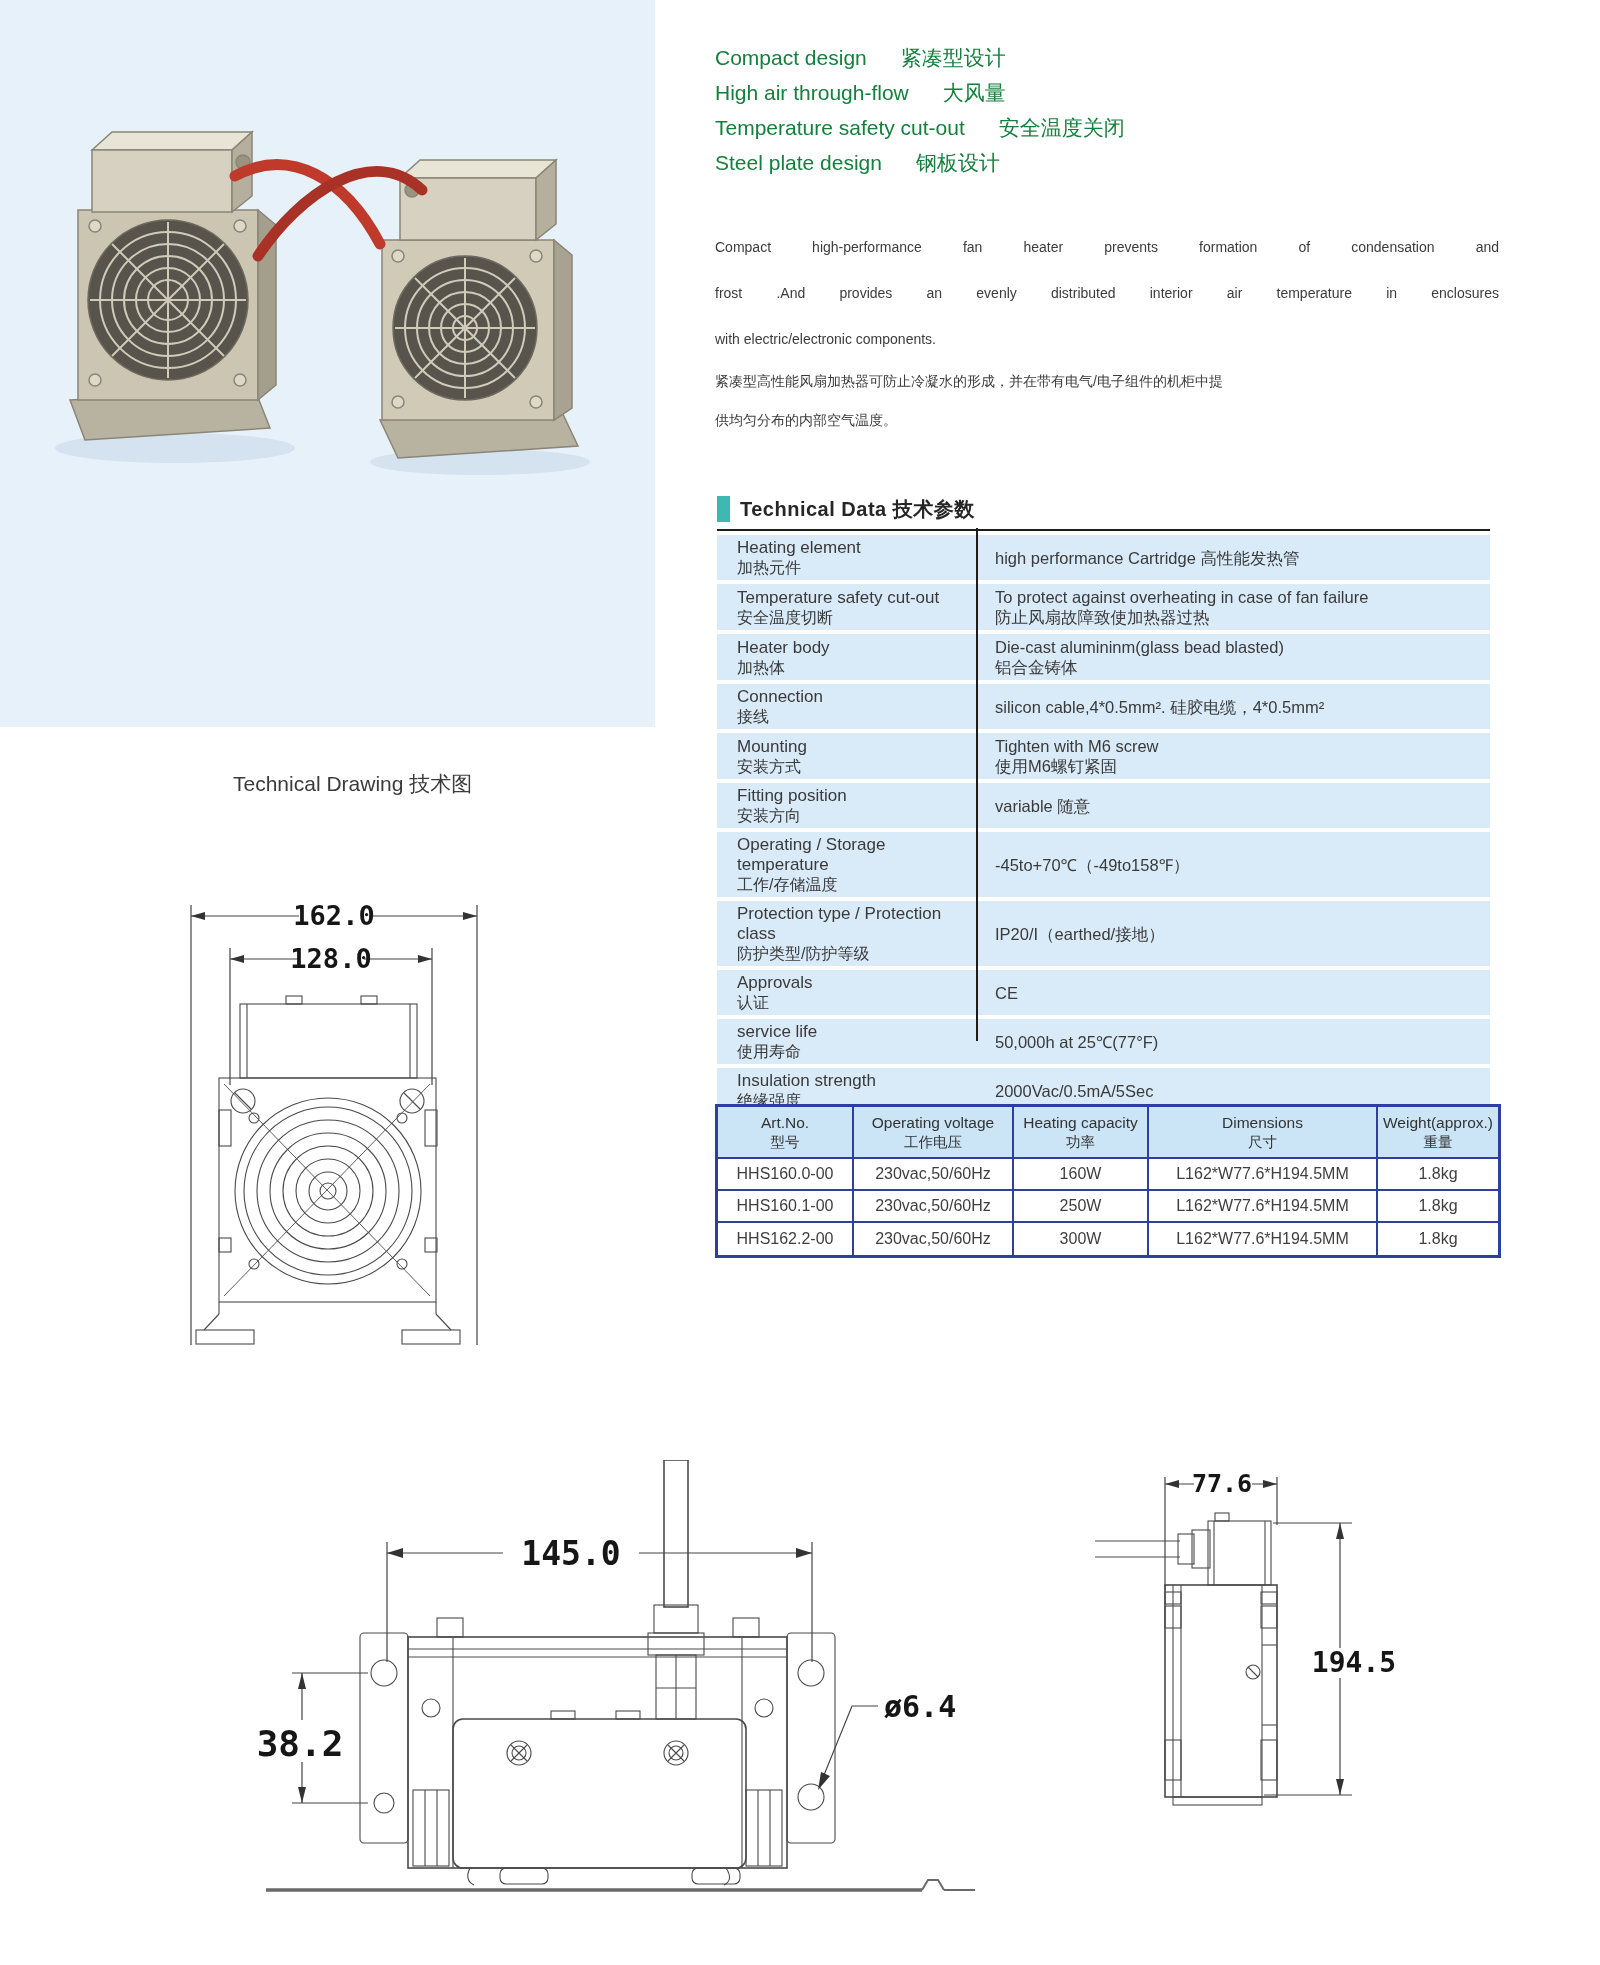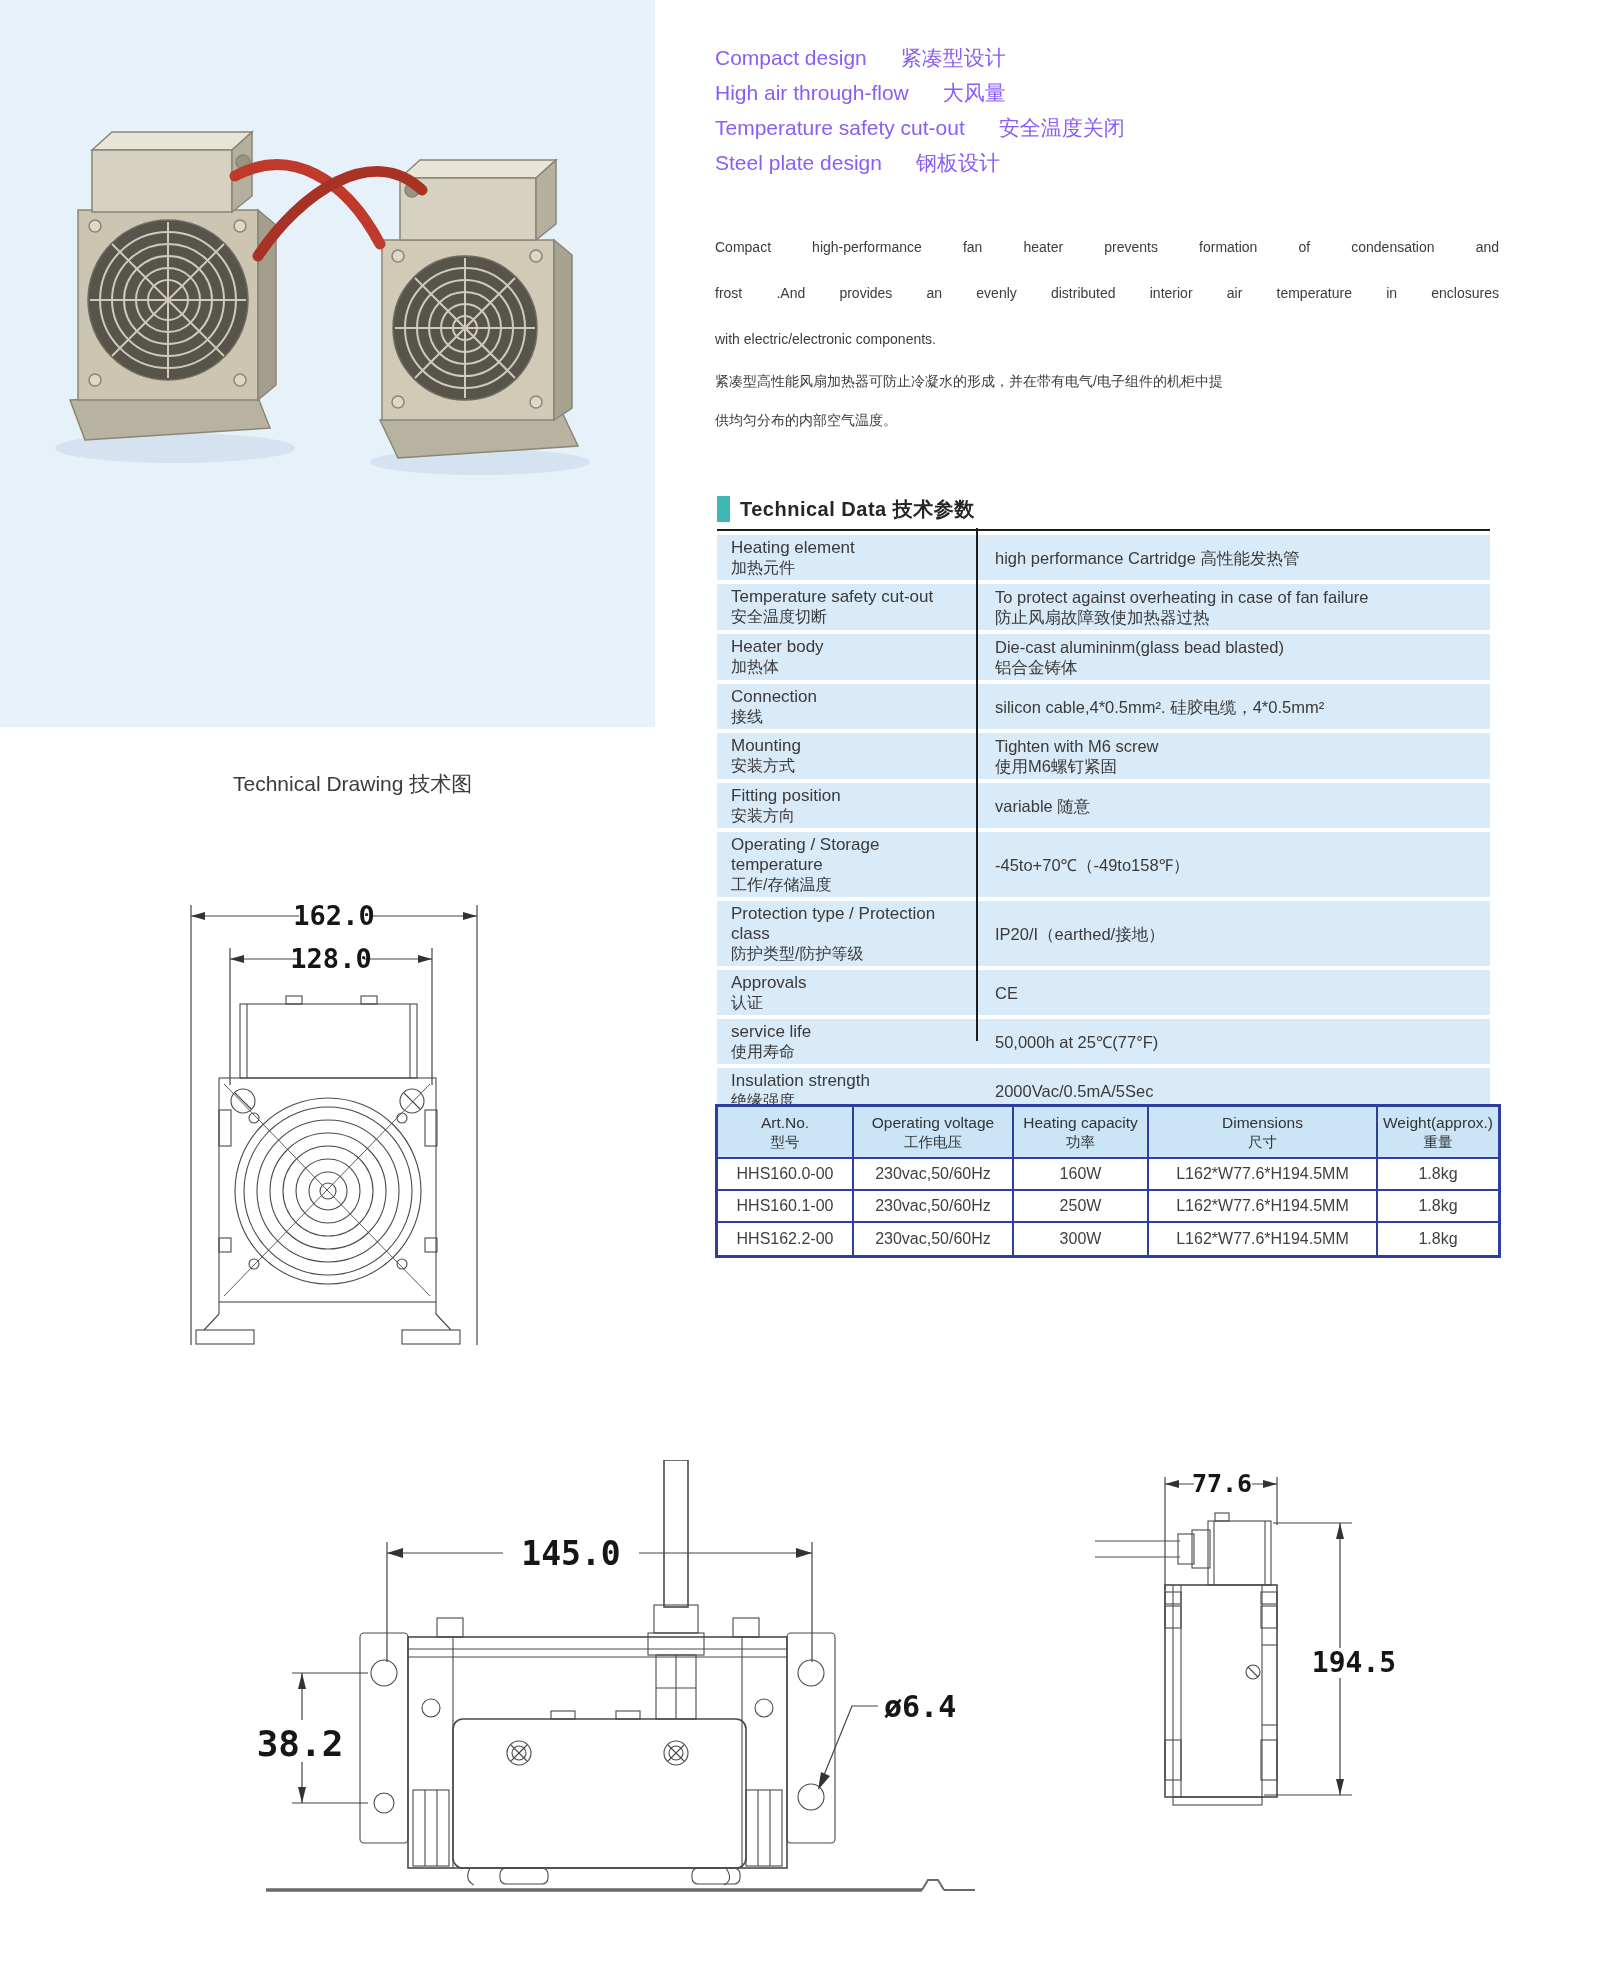--- a/index.html
+++ b/index.html
@@ -2,38 +2,38 @@
 <html><head>
 <meta charset="utf-8">
 <style>
   html,body{margin:0;padding:0;background:#ffffff;}
   .page{position:relative;width:1600px;height:1965px;background:#ffffff;overflow:hidden;
         font-family:"Liberation Sans", sans-serif;color:#3d3d3d;}
   
   .photo-panel{position:absolute;left:0;top:0;width:655px;height:727px;background:#e6f1fa;}
   .photo-panel svg{display:block;}
   
-  .features{position:absolute;left:715px;top:40px;font-size:21px;color:#8b5cf6;}
+  .features{position:absolute;left:715px;top:40px;font-size:21px;color:#15803d;}
   .feature-row{display:flex;align-items:baseline;height:35px;line-height:35px;}
   .feature-row .en{white-space:pre;}
   .feature-row .zh{margin-left:34px;white-space:pre;}
   
   .description{position:absolute;left:715px;top:224px;width:784px;font-size:14px;color:#3c3c3c;}
   .desc-en{line-height:46px;}
   .desc-en.j{text-align:justify;text-align-last:justify;}
   .desc-zh{line-height:39px;}
   
   .techdata{position:absolute;left:717px;top:496px;width:773px;}
   .td-header{display:flex;height:30px;}
   .td-accent{width:13px;height:26px;background:#3fb8b3;}
   .td-title{margin-left:10px;font-size:20px;font-weight:bold;color:#262626;letter-spacing:.5px;}
   .td-topline{height:2px;background:#1d1d1d;margin-top:3px;}
   .td-rows{position:relative;margin-top:4px;}
   .td-row{display:flex;background:#d9eaf8;min-height:42px;margin-bottom:4px;}
-  .td-label{width:261px;padding:3px 8px 3px 14px;box-sizing:border-box;display:flex;flex-direction:column;justify-content:flex-start;}
+  .td-label{width:261px;padding:3px 8px 3px 20px;box-sizing:border-box;display:flex;flex-direction:column;justify-content:flex-end;}
   .td-label .en{font-size:17px;line-height:20px;color:#3a3a3a;}
   .td-label .zh{font-size:16px;line-height:19px;color:#3a3a3a;}
   .td-value{flex:1;padding:3px 8px 3px 17px;display:flex;flex-direction:column;justify-content:center;border-radius:12px;}
   .td-value span{font-size:16.5px;line-height:20px;color:#3a3a3a;}
   .td-divider{position:absolute;left:259px;top:-7px;width:2px;background:#1d1d1d;}
   .td-bottomline{height:3px;background:#1d1d1d;margin-top:-1px;}
   
   .ptable{position:absolute;left:715px;top:1104px;display:grid;
           grid-template-columns:136px 160px 135px 229px 120px;
           border:3px solid #2e3f9e;background:#ffffff;}

